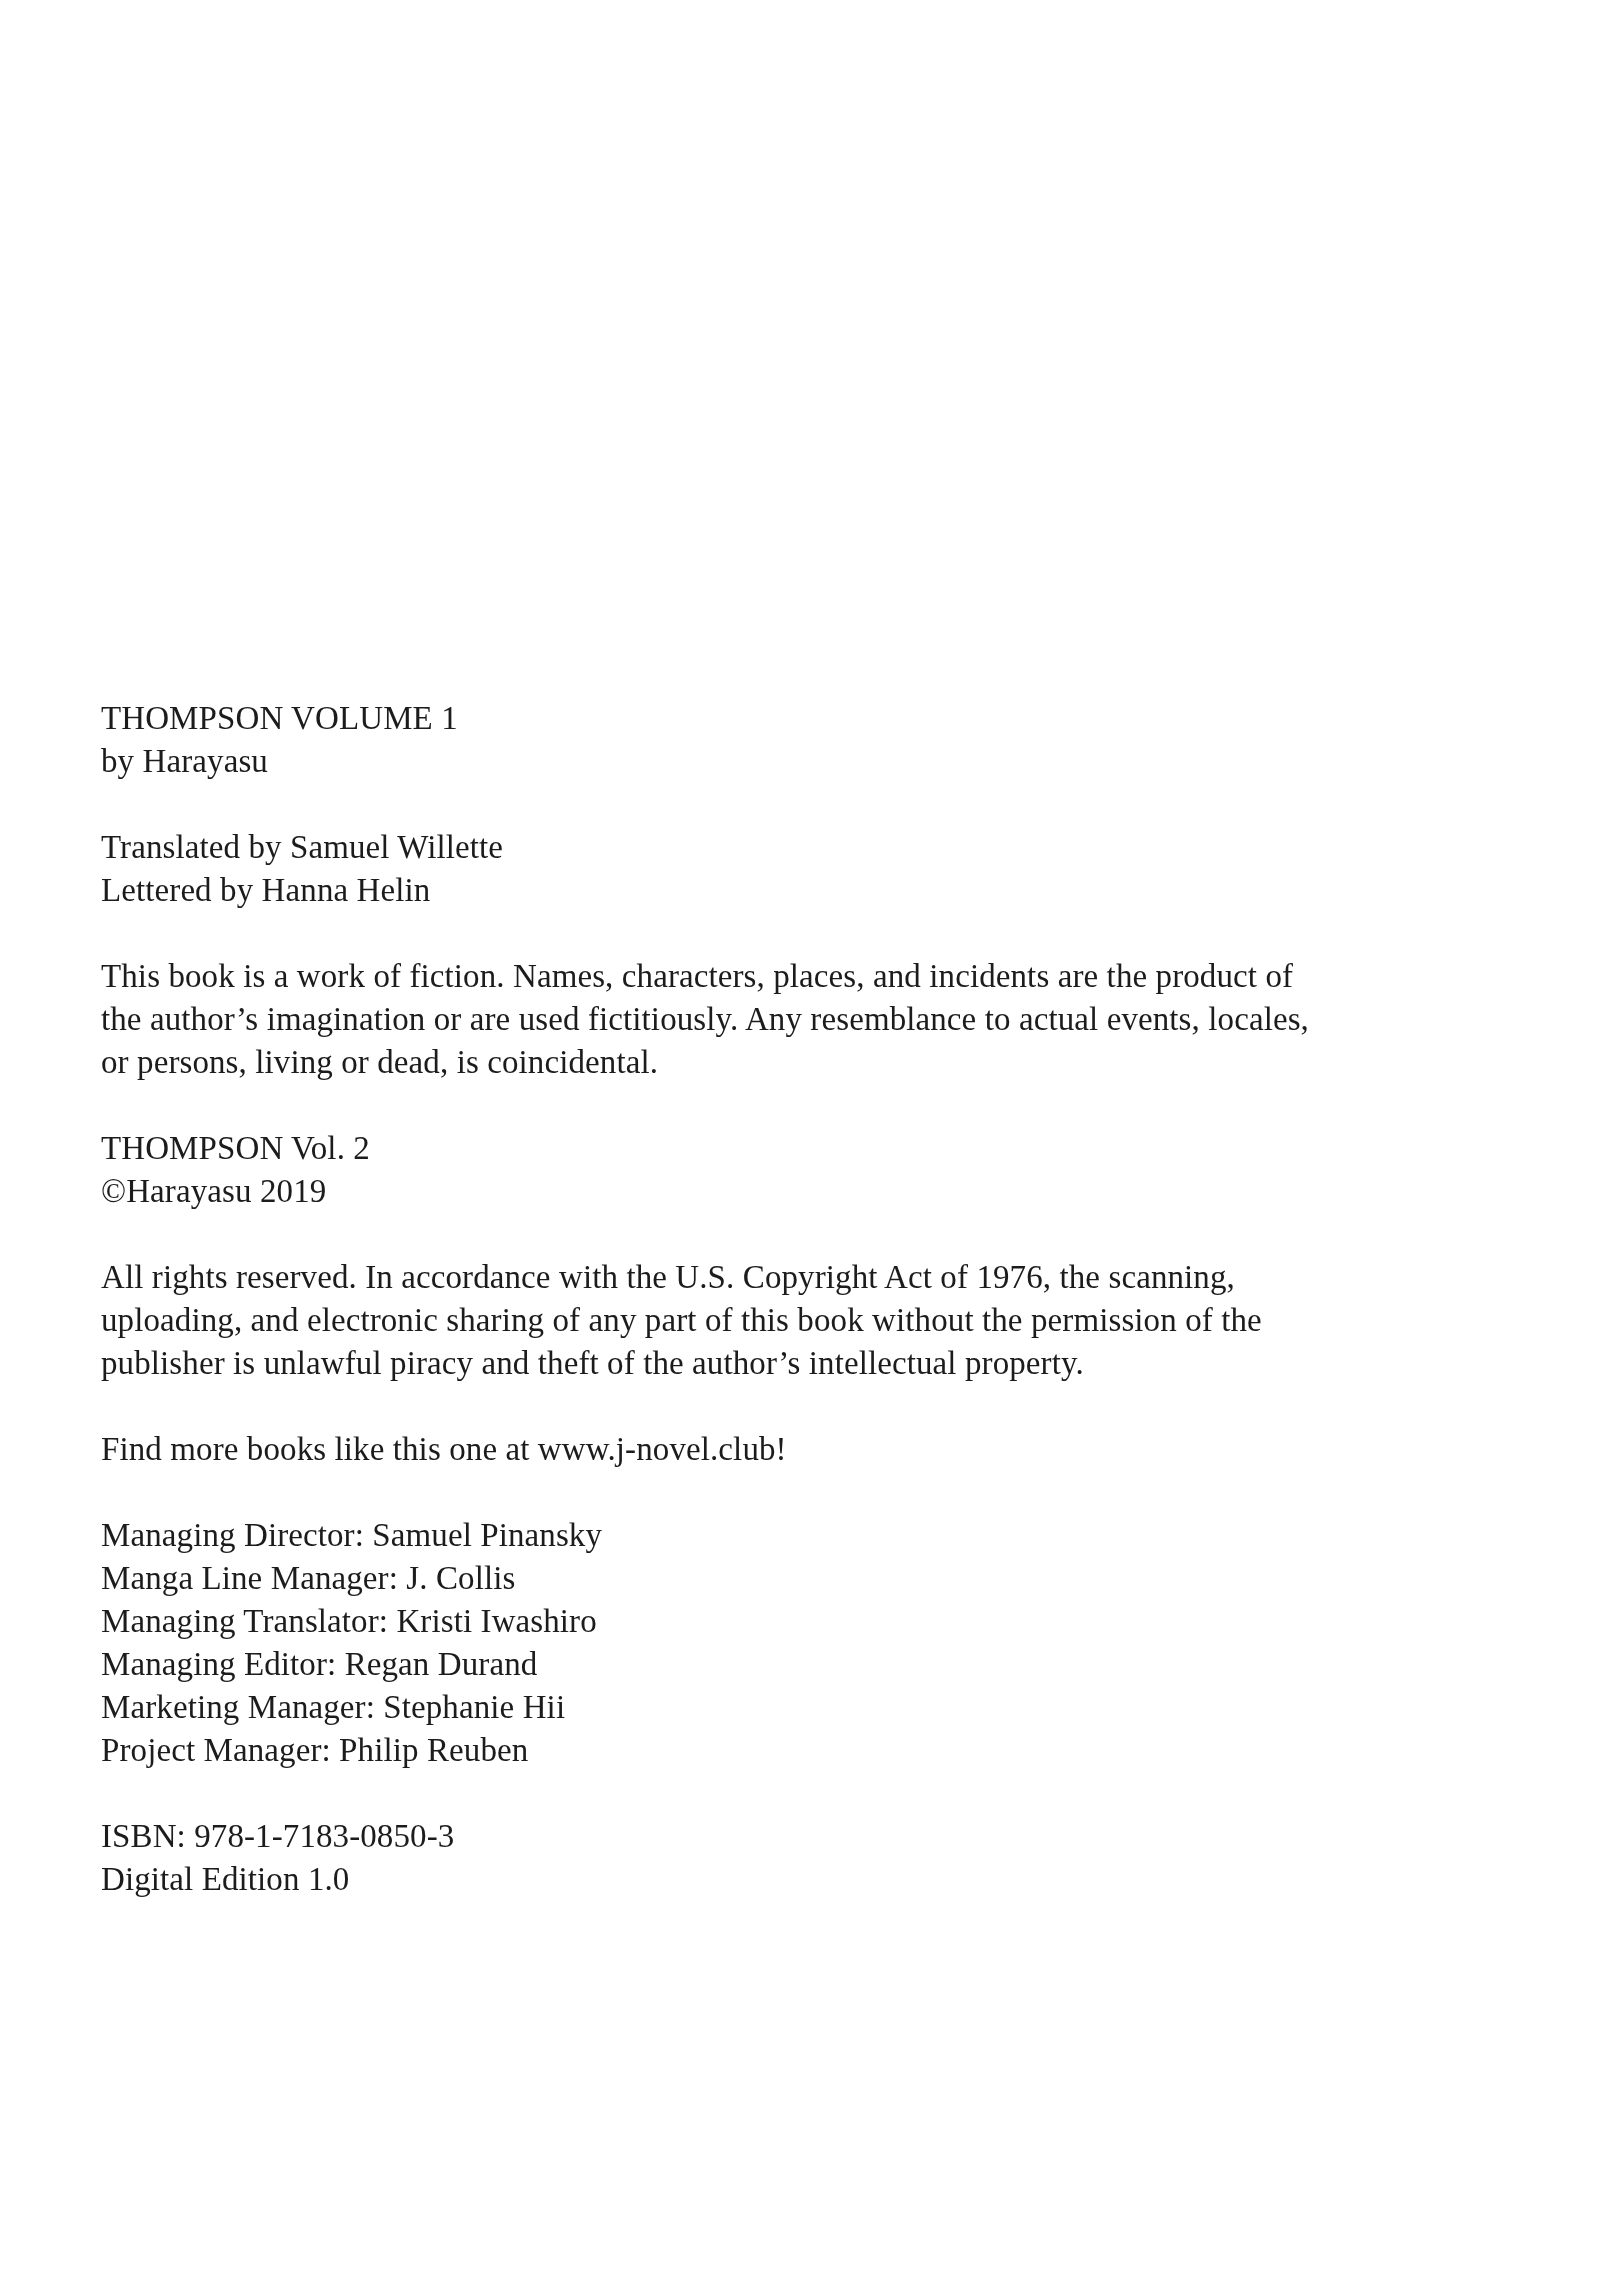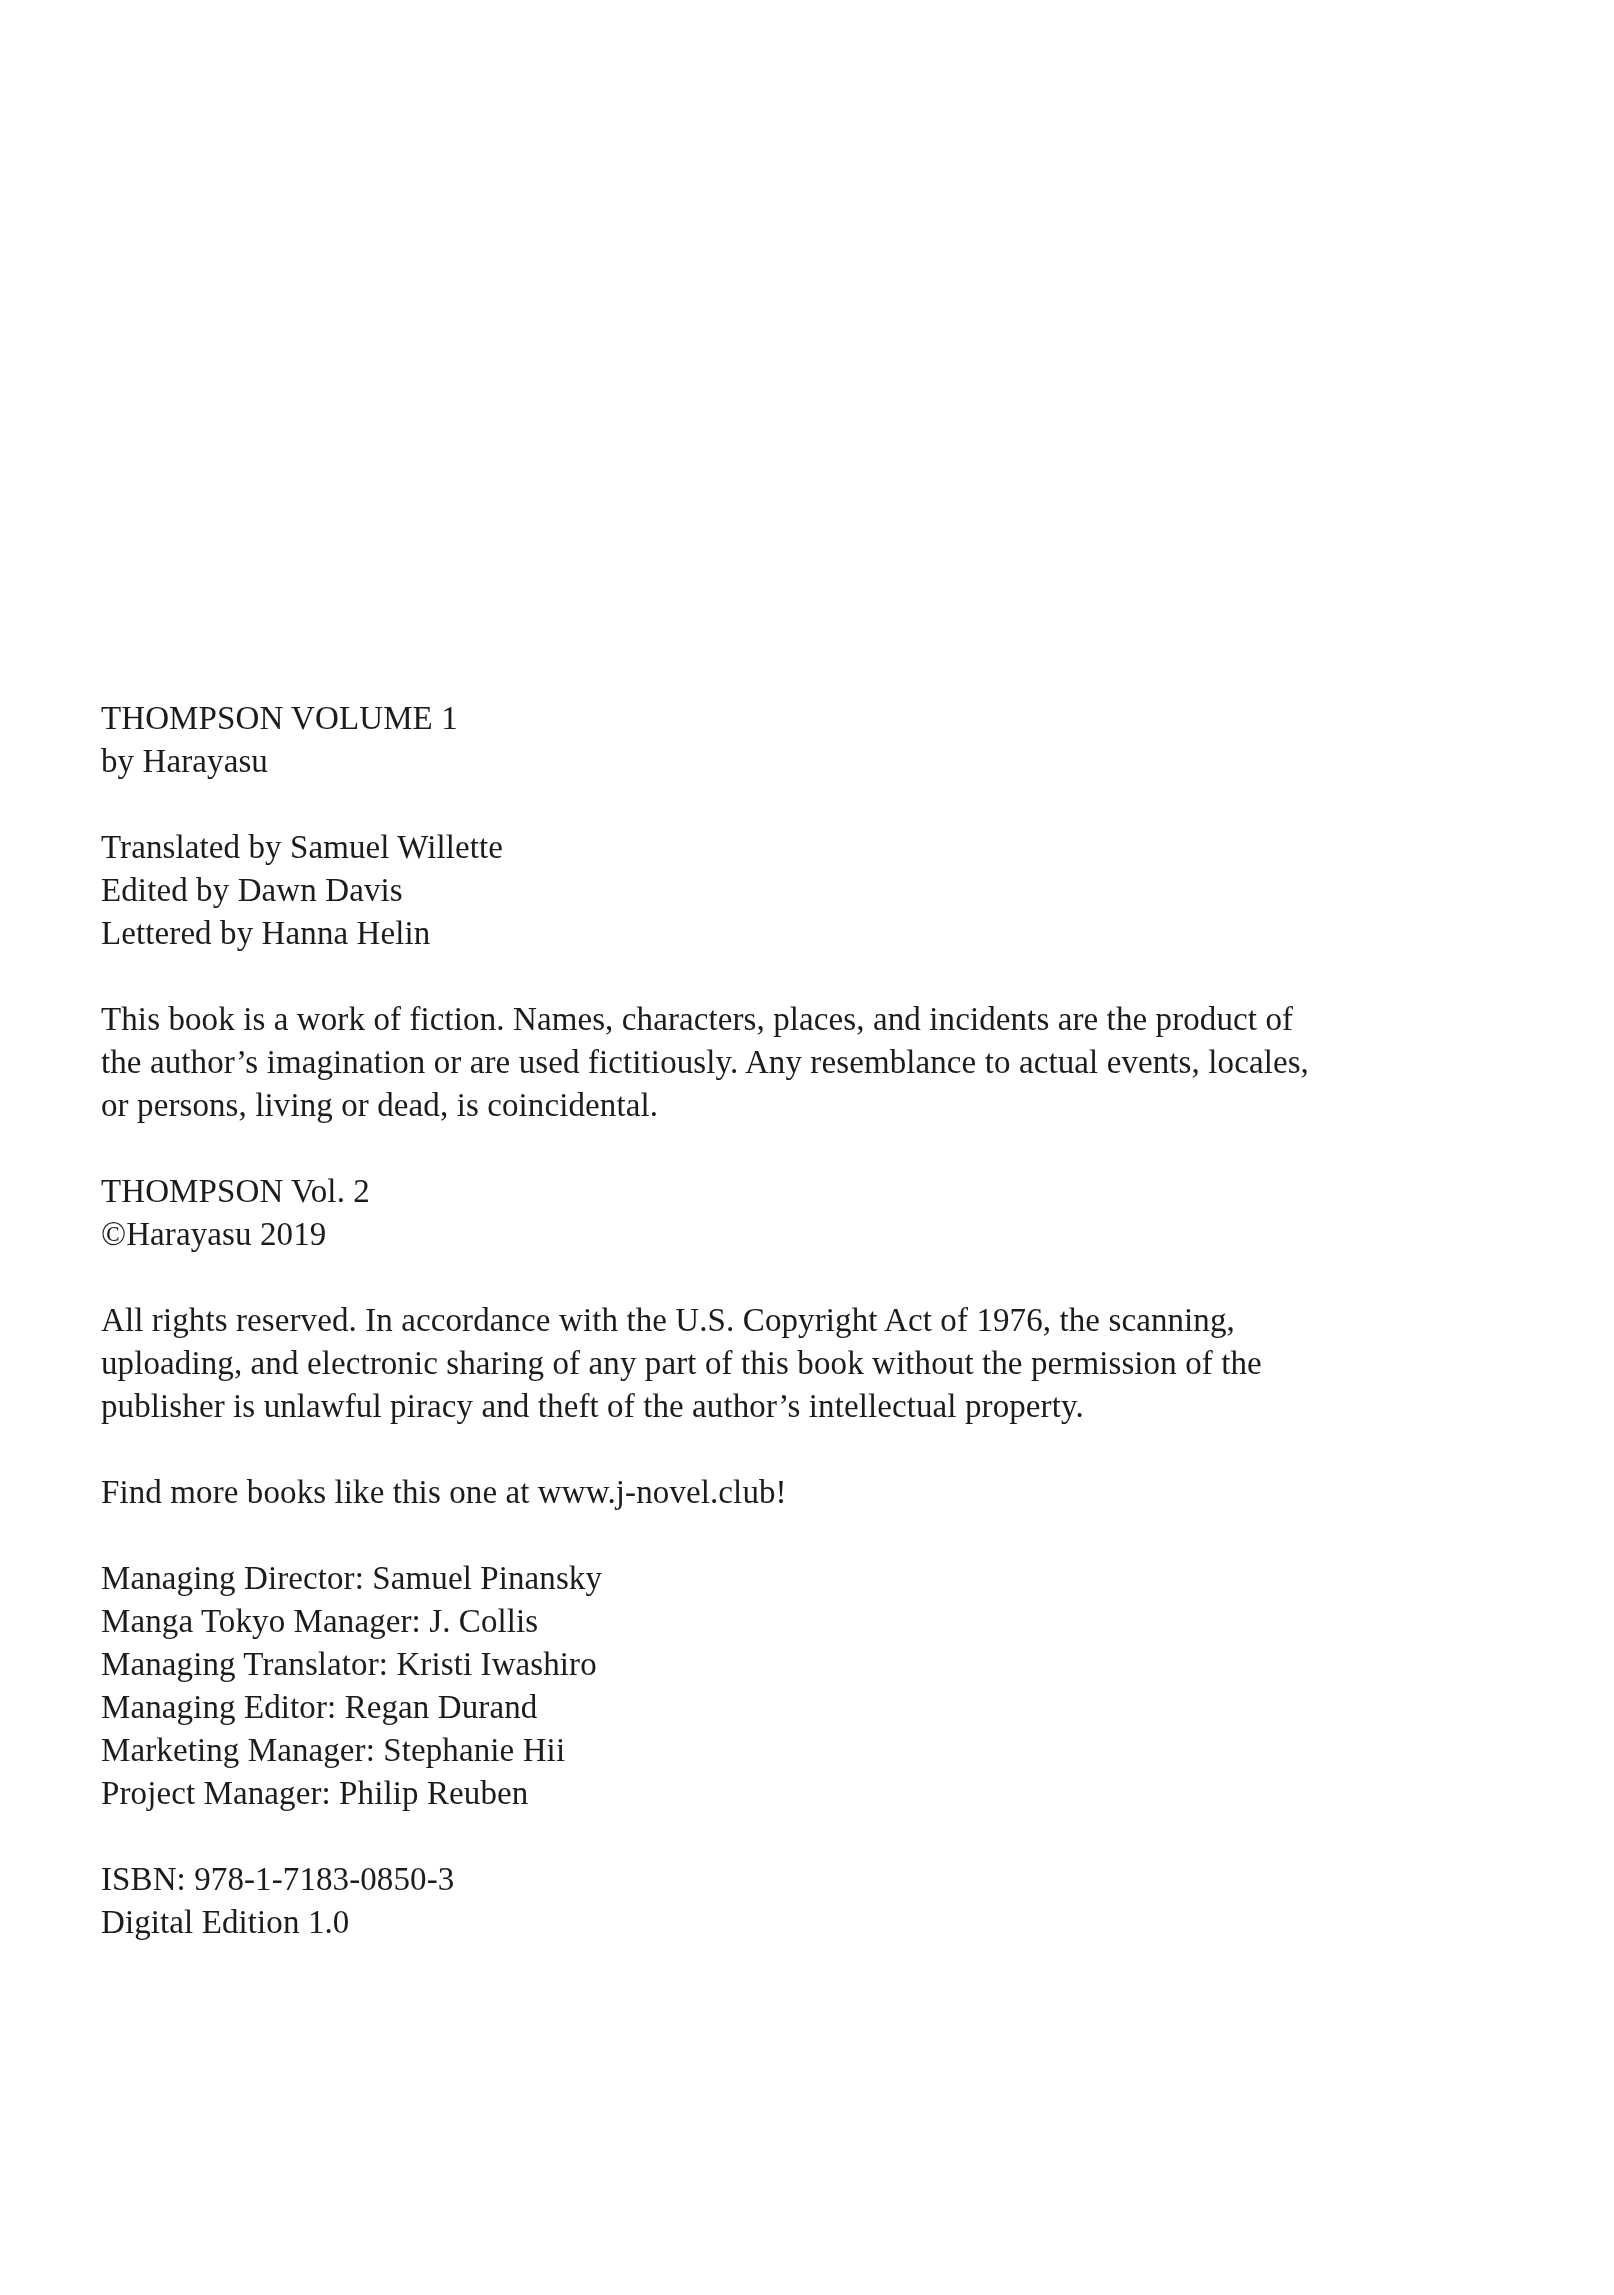--- a/index.html
+++ b/index.html
@@ -47,21 +47,20 @@
 <div class="page">
   <div class="colophon">
 
     <p class="block">
       <span class="line">THOMPSON VOLUME 1</span>
       <span class="line">by Harayasu</span>
     </p>
 
     <p class="block">
       <span class="line">Translated by Samuel Willette</span>
-      <span class="line">Edited by Dawn Davis</span>
       <span class="line">Lettered by Hanna Helin</span>
     </p>
 
     <p class="block">
       <span class="line">This book is a work of fiction. Names, characters, places, and incidents are the product of</span>
       <span class="line">the author’s imagination or are used fictitiously. Any resemblance to actual events, locales,</span>
       <span class="line">or persons, living or dead, is coincidental.</span>
     </p>
 
     <p class="block">
@@ -75,21 +74,21 @@
       <span class="line">uploading, and electronic sharing of any part of this book without the permission of the</span>
       <span class="line">publisher is unlawful piracy and theft of the author’s intellectual property.</span>
     </p>
 
     <p class="block">
       <span class="line">Find more books like this one at www.j-novel.club!</span>
     </p>
 
     <p class="block">
       <span class="line">Managing Director: Samuel Pinansky</span>
-      <span class="line">Manga Tokyo Manager: J. Collis</span>
+      <span class="line">Manga Line Manager: J. Collis</span>
       <span class="line">Managing Translator: Kristi Iwashiro</span>
       <span class="line">Managing Editor: Regan Durand</span>
       <span class="line">Marketing Manager: Stephanie Hii</span>
       <span class="line">Project Manager: Philip Reuben</span>
     </p>
 
     <p class="block">
       <span class="line">ISBN: 978-1-7183-0850-3</span>
       <span class="line">Digital Edition 1.0</span>
     </p>

